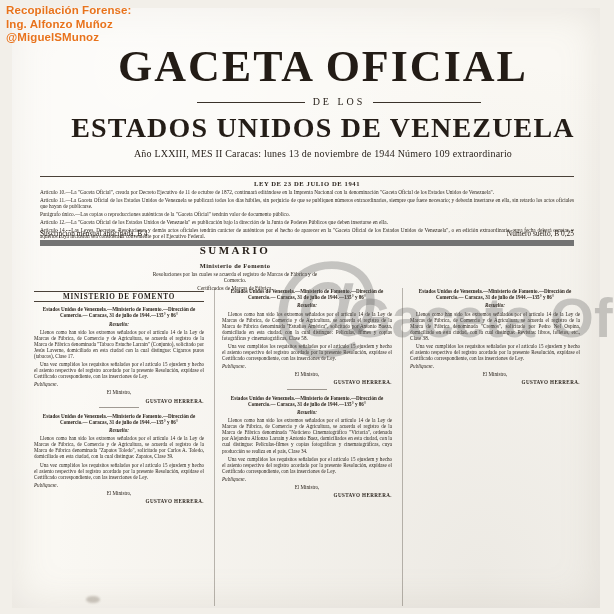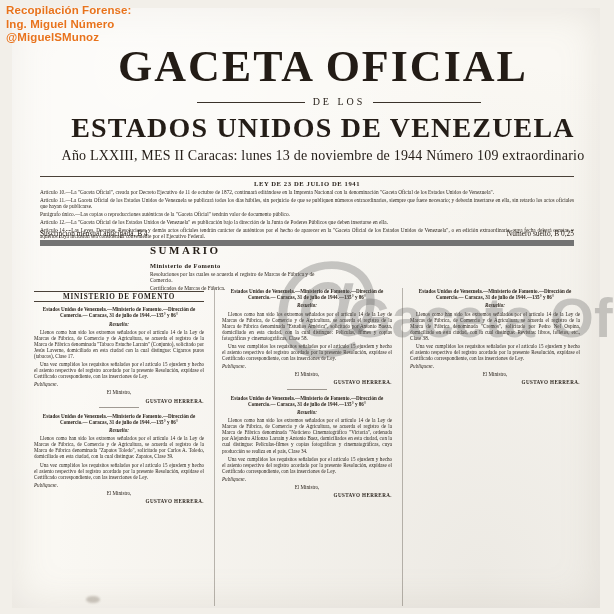--- a/index.html
+++ b/index.html
@@ -112,21 +112,21 @@
   .eu-venezuela {
     font-family: "Liberation Serif", serif;
     font-size: 28px;
     font-weight: bold;
     letter-spacing: 1.2px;
     color: #241d17;
     margin-top: 5px;
   }
   .issue-line {
     font-family: "Liberation Serif", serif;
-    font-size: 14px;
+    font-size: 10px;
     color: #241d17;
     margin-top: 4px;
     letter-spacing: 0.2px;
   }
 
   
   .lawbox {
     position: absolute;
     left: 40px; right: 40px;
     top: 176px;
@@ -162,20 +162,21 @@
     display: flex;
     justify-content: space-between;
   }
 
   
   .sumario {
     position: absolute;
     left: 150px;
     top: 244px;
     width: 170px;
+    text-align: center;
   }
   .sumario-title {
     font-size: 11px;
     font-weight: bold;
     letter-spacing: 2.5px;
     color: #241d17;
   }
   .sumario-sub {
     font-size: 6.4px;
     font-weight: bold;
@@ -287,21 +288,21 @@
   }
 </style>
 </head>
 <body>
 
 <div class="scan">
   <div class="paper"></div>
 
   <div class="credit">
     <div>Recopilación Forense:</div>
-    <div>Ing. Miguel Número</div>
+    <div>Ing. Alfonzo Muñoz</div>
     <div>@MiguelSMunoz</div>
   </div>
 
   <div class="wm wm-at">@</div>
   <div class="wm wm-text">Gaceta Oficial.io</div>
 
   <div class="masthead">
     <div class="gaceta-title">GACETA OFICIAL</div>
     <div class="de-los">
       <span class="rule-l"></span><span>DE LOS</span><span class="rule-r"></span>

